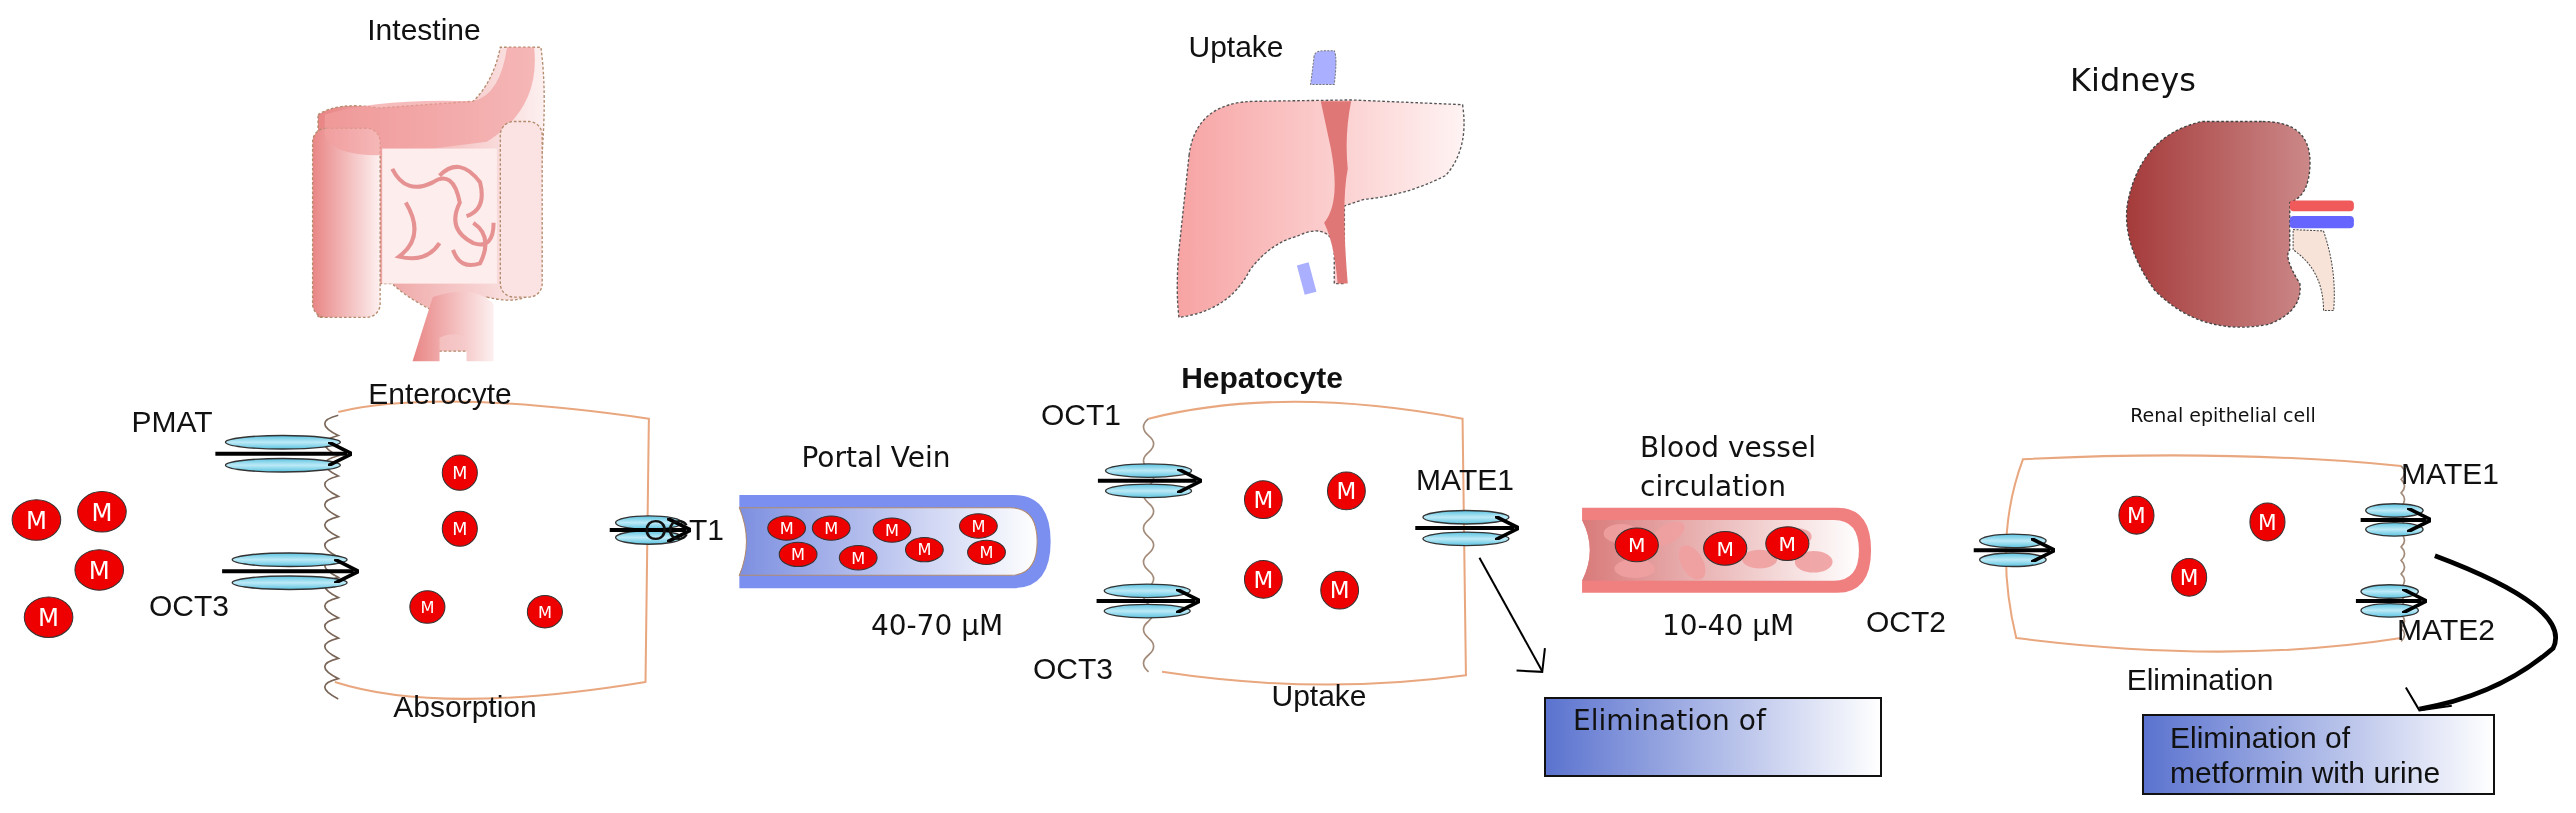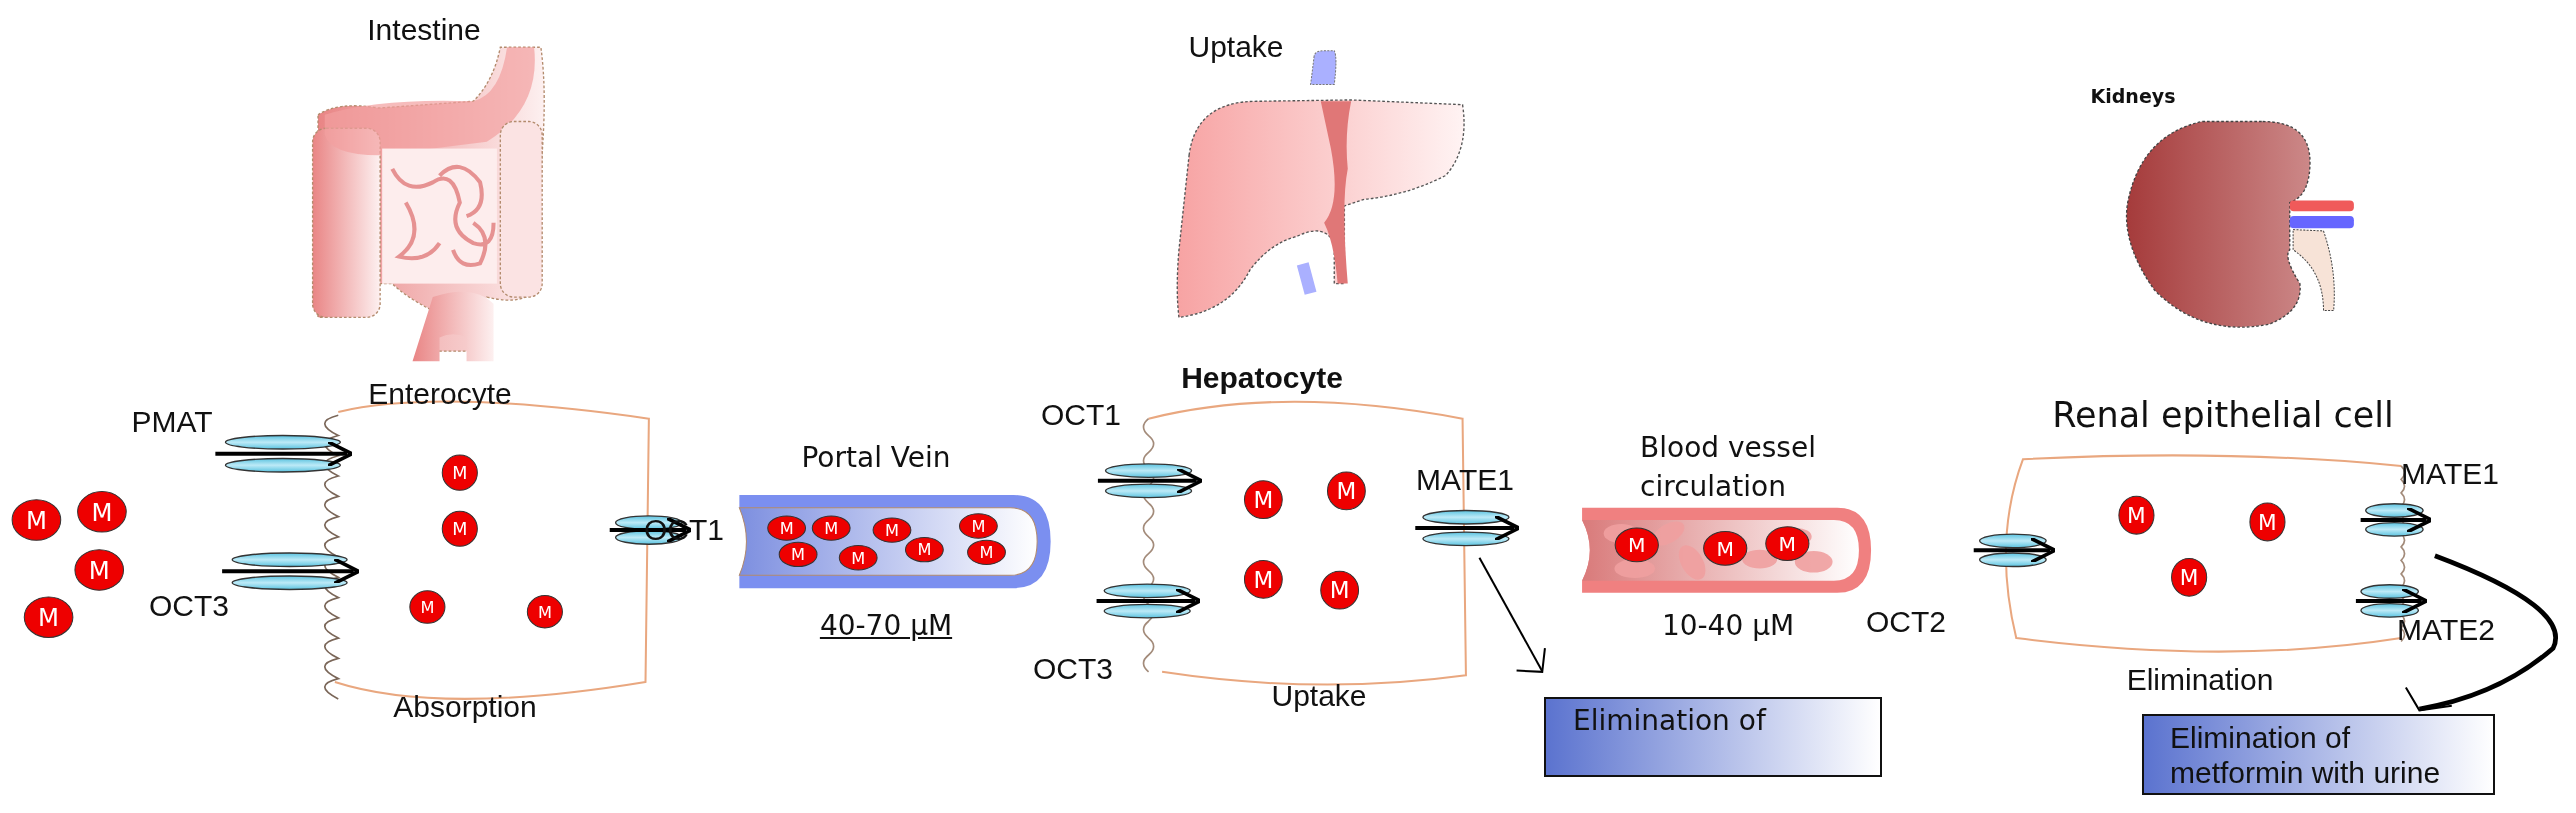--- a/index.html
+++ b/index.html
@@ -262,42 +262,42 @@
       </g>
       <g>
         <ellipse cx="3241" cy="855" rx="26" ry="28" fill="#ee0000" stroke="#333" stroke-width="1.5"></ellipse>
         <text x="3241" y="866.52" text-anchor="middle" font-size="32" class="mtext">M</text>
       </g>
     </g>
 </svg>
 
 <div class="lbl narrow" style="left:424px; top:30px;">Intestine</div>
 <div class="lbl narrow" style="left:1236px; top:47px;">Uptake</div>
-<div class="lbl" style="left:2133px; top:96px; font-size:19px;font-weight:bold;">Kidneys</div>
+<div class="lbl" style="left:2133px; top:80px; font-size:32px;">Kidneys</div>
 
 <div class="lbl narrow" style="left:440px; top:358px;margin-top:36px;">Enterocyte</div>
 <div class="lbl narrow" style="left:172px; top:422px;">PMAT</div>
 <div class="lbl narrow" style="left:189px; top:606px;">OCT3</div>
 <div class="lbl narrow" style="left:684px; top:530px;">OCT1</div>
 <div class="lbl narrow" style="left:465px; top:707px;">Absorption</div>
 
 <div class="lbl" style="left:876px; top:458px;">Portal Vein</div>
-<div class="lbl" style="left:886px; top:626px;text-decoration:underline;">40-70 µM</div>
+<div class="lbl" style="left:937px; top:626px;">40-70 µM</div>
 
 <div class="lbl narrow" style="left:1262px; top:378px;font-weight:bold;">Hepatocyte</div>
 <div class="lbl narrow" style="left:1081px; top:415px;">OCT1</div>
 <div class="lbl narrow" style="left:1073px; top:669px;">OCT3</div>
 <div class="lbl narrow" style="left:1465px; top:480px;">MATE1</div>
 <div class="lbl narrow" style="left:1319px; top:696px;">Uptake</div>
 
 <div class="lbl" style="left:1728px; top:448px;text-align:right;">Blood vessel</div>
 <div class="lbl" style="left:1713px; top:487px;">circulation</div>
 <div class="lbl" style="left:1728px; top:626px;">10-40 µM</div>
 
-<div class="lbl" style="left:2223px; top:415px; font-size:35px;">Renal epithelial cell</div>
+<div class="lbl" style="left:2223px; top:415px; font-size:19px;">Renal epithelial cell</div>
 <div class="lbl narrow" style="left:1906px; top:622px;">OCT2</div>
 <div class="lbl narrow" style="left:2450px; top:474px;">MATE1</div>
 <div class="lbl narrow" style="left:2446px; top:630px;">MATE2</div>
 <div class="lbl narrow" style="left:2200px; top:680px;">Elimination</div>
 
 <div class="box" style="left:1544px; top:697px; width:338px; height:80px; background:linear-gradient(90deg,#5b73cf,#ffffff);">
   <div>Elimination of</div>
 </div>
 <div class="box" style="left:2142px; top:714px; width:353px; height:81px; padding-left:26px; font-family:'Liberation Sans', sans-serif; font-size:30px; line-height:1.15; background:linear-gradient(90deg,#5b73cf,#ffffff);">
   <div>Elimination of</div>

